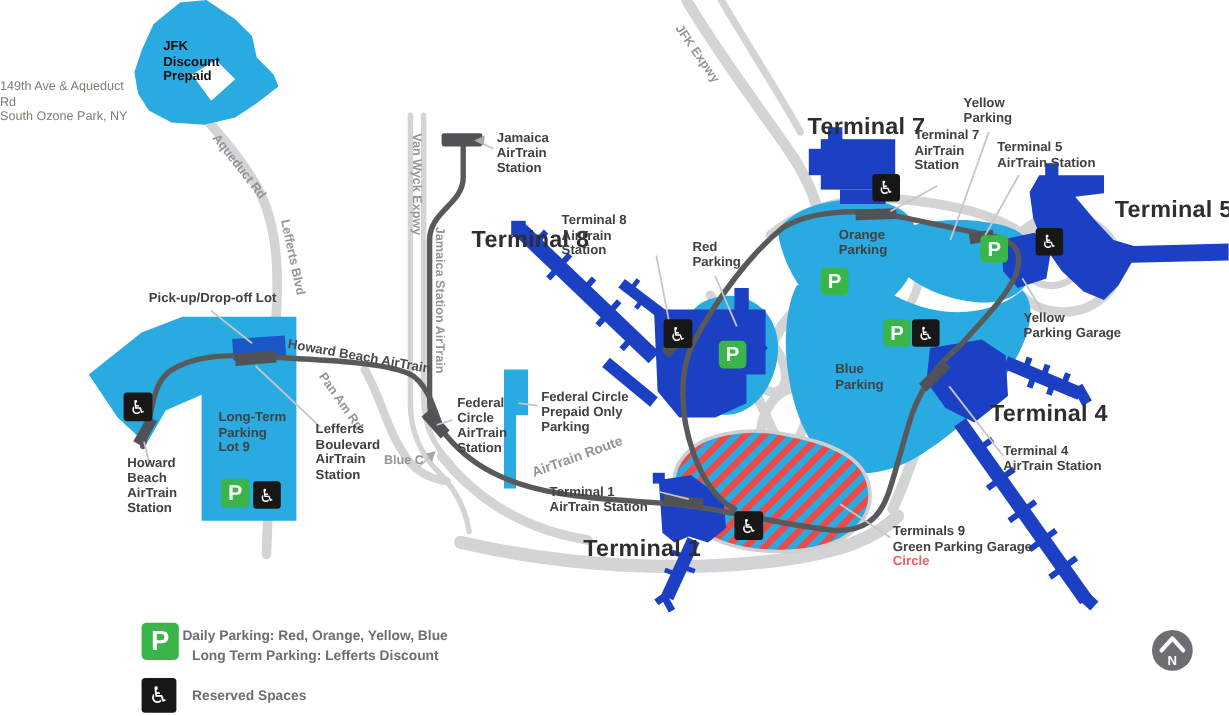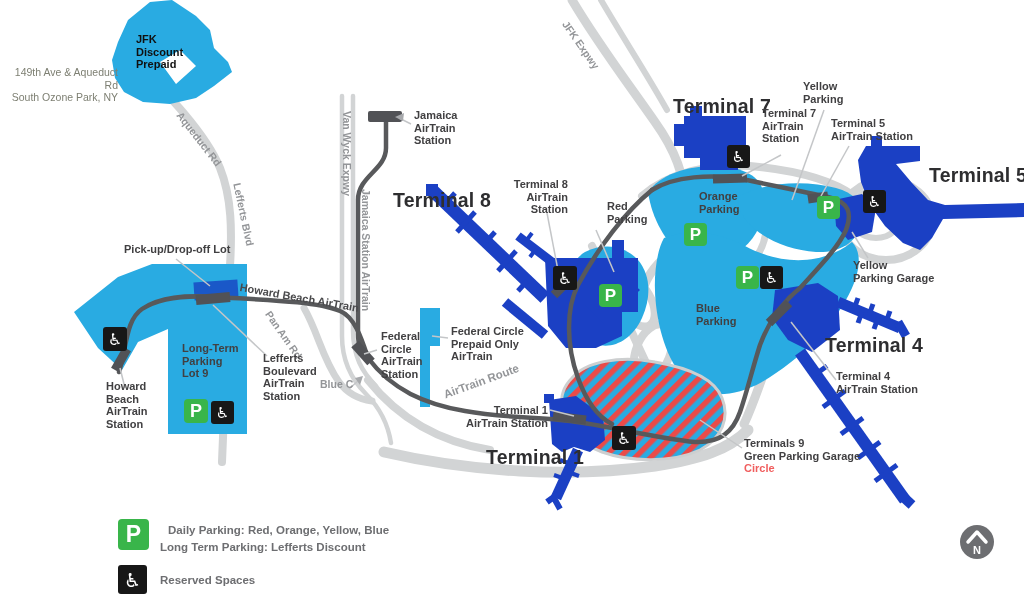--- a/index.html
+++ b/index.html
@@ -1,21 +1,21 @@
 <!DOCTYPE html>
 <html><head>
 <meta charset="utf-8">
 <style>
   html,body{margin:0;padding:0}
   body{width:1024px;height:597px;background:#fff;position:relative;overflow:hidden;
        font-family:"Liberation Sans",sans-serif;}
   #map-art{position:absolute;left:0;top:0}
   .lbl{position:absolute;white-space:pre-line;font-size:11px;font-weight:bold;
        color:#414042;line-height:1.14;}
-  .right{text-align:right}
+  .right{}
   .head{font-size:19.5px;color:#2e2e30;white-space:nowrap;letter-spacing:.2px}
   .road-lbl{color:#939598;font-weight:bold;font-size:10.5px;white-space:nowrap}
   .addr{color:#7d7f72;font-weight:normal;font-size:10.5px;line-height:1.2}
   .rot{transform-origin:0 0}
   .dark-route{color:#4a4a4c}
   .closed{color:#f05e5e}
   .p-badge{position:absolute;background:#39B54A;color:#fff;border-radius:4px;
        display:flex;align-items:center;justify-content:center;font-weight:bold;
        font-family:"Liberation Sans",sans-serif}
   .wc-badge{position:absolute;background:#171717;color:#fff;border-radius:3px;
@@ -177,21 +177,21 @@
 <div class="lbl road-lbl rot" style="left:442px;top:389px;transform:rotate(-20deg);font-size:11.5px">AirTrain Route</div>
 <div class="lbl dark-route rot" style="left:241px;top:281px;transform:rotate(10deg);white-space:nowrap">Howard Beach AirTrain</div>
 
 <div class="lbl" style="left:414px;top:109px">Jamaica
 AirTrain
 Station</div>
 <div class="lbl head" style="left:393px;top:189px">Terminal 8</div>
 <div class="lbl right" style="left:468px;top:178px;width:100px">Terminal 8
 AirTrain
 Station</div>
-<div class="lbl" style="left:607px;top:200px">Red
+<div class="lbl" style="left:577px;top:200px">Red
 Parking</div>
 
 <div class="lbl head" style="left:673px;top:95px">Terminal 7</div>
 <div class="lbl" style="left:803px;top:80px">Yellow
 Parking</div>
 <div class="lbl" style="left:762px;top:107px">Terminal 7
 AirTrain
 Station</div>
 <div class="lbl" style="left:831px;top:117px">Terminal 5
 AirTrain Station</div>
@@ -215,21 +215,21 @@
 <div class="lbl head" style="left:486px;top:446px">Terminal 1</div>
 <div class="lbl right" style="left:458px;top:404px;width:90px">Terminal 1
 AirTrain Station</div>
 
 <div class="lbl" style="left:381px;top:330px">Federal
 Circle
 AirTrain
 Station</div>
 <div class="lbl" style="left:451px;top:325px">Federal Circle
 Prepaid Only
-AirTrain</div>
+Parking</div>
 
 <div class="lbl" style="left:124px;top:243px">Pick-up/Drop-off Lot</div>
 <div class="lbl" style="left:182px;top:342px">Long-Term
 Parking
 Lot 9</div>
 <div class="lbl" style="left:263px;top:352px">Lefferts
 Boulevard
 AirTrain
 Station</div>
 <div class="lbl" style="left:106px;top:380px">Howard
@@ -245,16 +245,16 @@
 
 <div class="wc-badge" style="left:103px;top:327px;width:24px;height:24px;font-size:16px">♿</div>
 <div class="wc-badge" style="left:211px;top:401px;width:23px;height:23px;font-size:15px">♿</div>
 <div class="wc-badge" style="left:553px;top:266px;width:24px;height:24px;font-size:16px">♿</div>
 <div class="wc-badge" style="left:727px;top:145px;width:23px;height:23px;font-size:15px">♿</div>
 <div class="wc-badge" style="left:863px;top:190px;width:23px;height:23px;font-size:15px">♿</div>
 <div class="wc-badge" style="left:760px;top:266px;width:23px;height:23px;font-size:15px">♿</div>
 <div class="wc-badge" style="left:612px;top:426px;width:24px;height:24px;font-size:16px">♿</div>
 
 <div class="p-badge" style="left:118px;top:519px;width:31px;height:31px;font-size:23px">P</div>
-<div class="legend-txt" style="left:168px;top:524px">Daily Parking: Red, Orange, Yellow, Blue</div>
+<div class="legend-txt" style="left:152px;top:524px">Daily Parking: Red, Orange, Yellow, Blue</div>
 <div class="legend-txt" style="left:160px;top:541px">Long Term Parking: Lefferts Discount</div>
 <div class="wc-badge" style="left:118px;top:565px;width:29px;height:29px;font-size:19px">♿</div>
 <div class="legend-txt" style="left:160px;top:574px">Reserved Spaces</div>
 
 </body></html>

